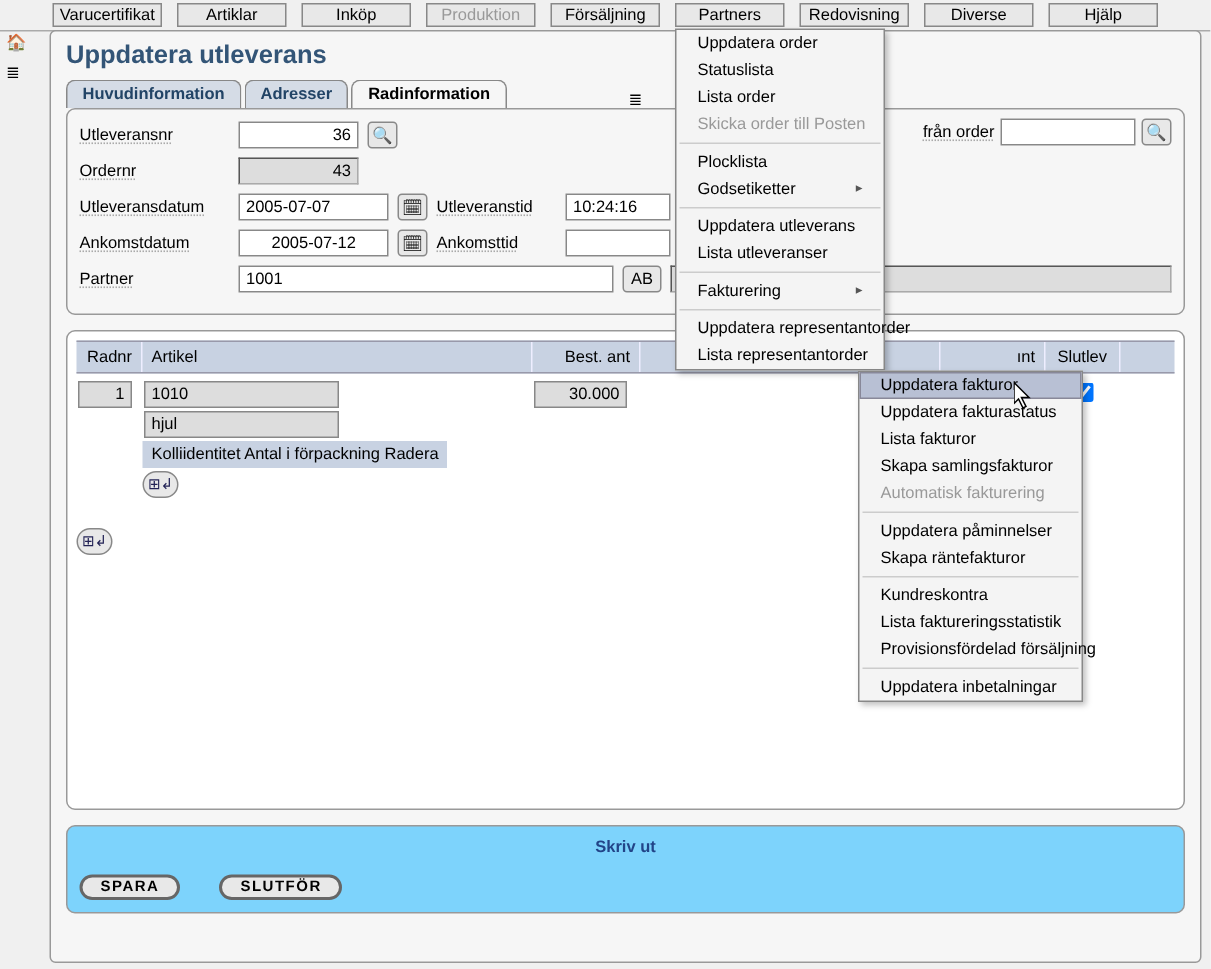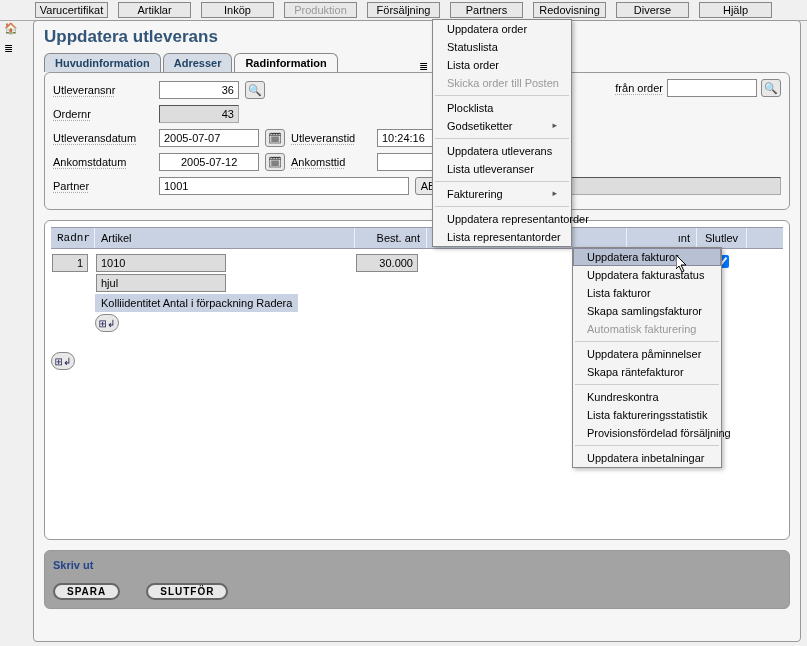--- a/index.html
+++ b/index.html
@@ -131,21 +131,21 @@
     background: #c8d2e2;
     border-top: 1px solid #99a;
     border-bottom: 1px solid #99a;
     font-size: 11px;
   }
   .grid-header > div {
     padding: 4px 6px;
     border-right: 1px solid #eef;
     white-space: nowrap;
   }
-  .gcol-radnr { width: 44px; text-align: right; font-family: Liberation Mono, monospace; }
+  .gcol-radnr { width: 44px; text-align: right; }
   .gcol-artikel { width: 260px; }
   .gcol-best { width: 72px; text-align: right; }
   .gcol-hidden { width: 200px; }
   .gcol-lnt { width: 70px; text-align: right; }
   .gcol-slut { width: 50px; text-align: center; }
   .grid-row {
     display: flex;
     align-items: flex-start;
     padding-top: 4px;
   }
@@ -171,22 +171,23 @@
     display: inline-flex;
     align-items: center;
     justify-content: center;
     font-size: 10px;
     color: #225;
     cursor: pointer;
   }
   .footer-area {
     border: 1px solid #999;
     border-radius: 6px;
-    background: #a3a3a3;
+    background: #7dd3fc;
     padding: 8px;
+    text-align: center;
   }
   .footer-link {
     color: #224488;
     font-weight: bold;
     cursor: pointer;
   }
   .pillbtn {
     border: 2px solid #666;
     border-radius: 10px;
     padding: 1px 12px;
@@ -344,21 +345,21 @@
 
   <div class="footer-area">
     <div class="footer-link">Skriv ut</div>
     <div style="margin-top:12px; display:flex; gap:26px;">
       <span class="pillbtn">SPARA</span>
       <span class="pillbtn">SLUTFÖR</span>
     </div>
   </div>
 </div>
 
-<div class="dropdown" id="menu1" style="left:432px; top:19px; width:140px;">
+<div class="dropdown" id="menu1" style="left:450px; top:19px; width:140px;">
     <div class="mitem">Uppdatera order</div>
     <div class="mitem">Statuslista</div>
     <div class="mitem">Lista order</div>
     <div class="mitem disabled">Skicka order till Posten</div>
     <div class="msep"></div>
     <div class="mitem">Plocklista</div>
     <div class="mitem sub">Godsetiketter</div>
     <div class="msep"></div>
     <div class="mitem">Uppdatera utleverans</div>
     <div class="mitem">Lista utleveranser</div>

